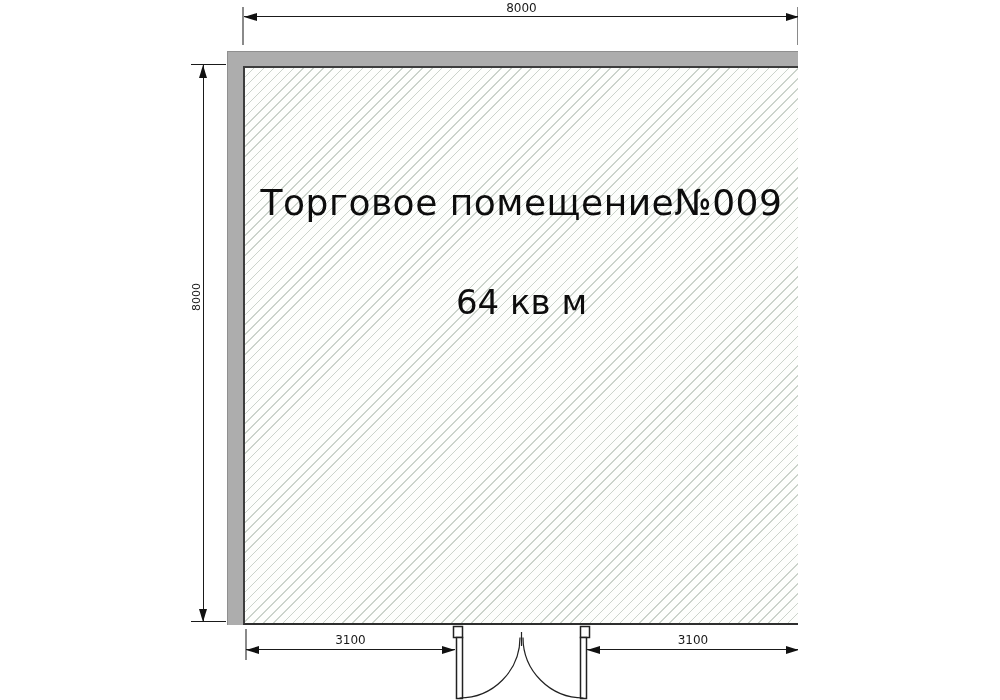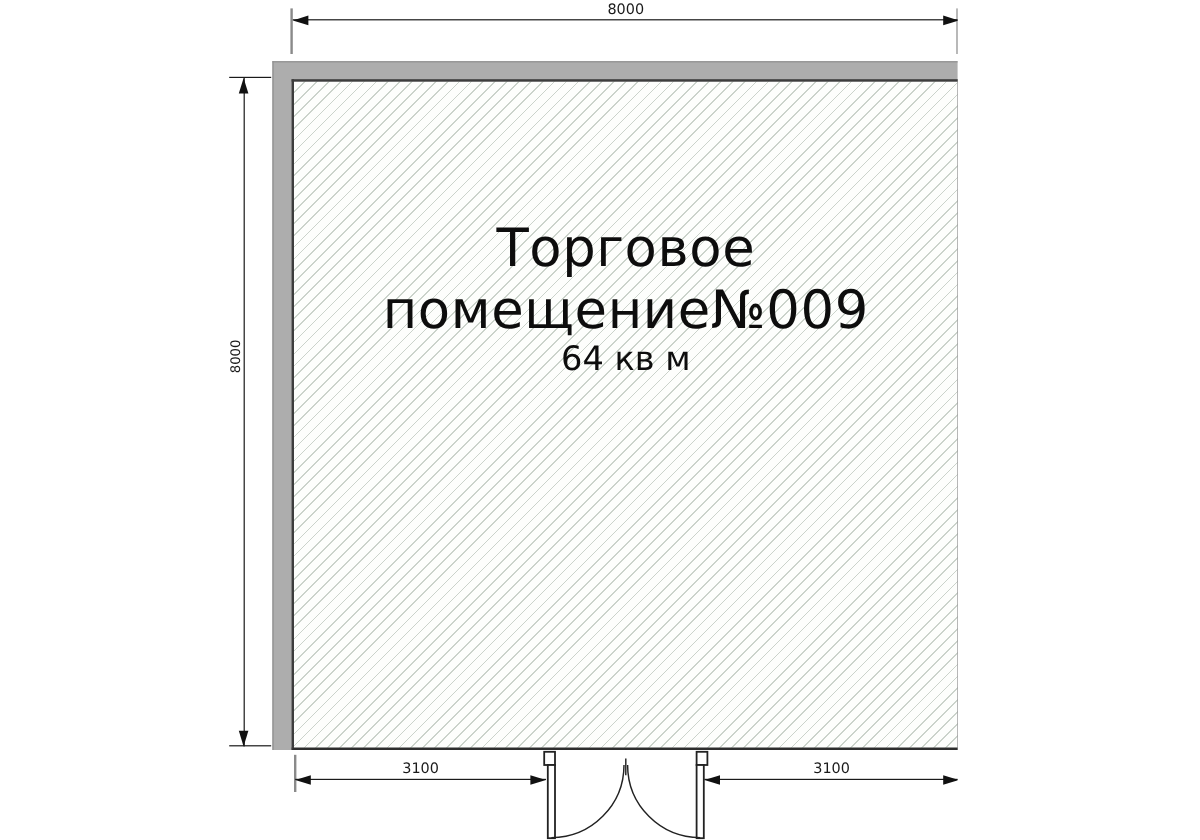--- a/index.html
+++ b/index.html
@@ -28,22 +28,22 @@
     background:#adadad;border:1px solid #8f8f8f;border-bottom:none;
     box-sizing:border-box;
   }
   .interior{
     left:243px;top:66px;width:557px;height:559px;box-sizing:border-box;
     border:2px solid #3d3d3d;border-bottom:2px solid #2e2e2e;
     background:repeating-linear-gradient(135deg,#fdfefc 0px,#fdfefc 6px,#cbd3cb 6px,#cbd3cb 7px);
   }
 
   
-  .room-name{left:243px;width:557px;top:182px;font-size:44px;text-align:center;letter-spacing:0.5px;color:#0d0d0d;}
-  .room-area{left:243px;width:557px;top:282px;font-size:28px;text-align:center;color:#0d0d0d;}
+  .room-name{left:243px;width:557px;top:182px;font-size:36px;text-align:center;letter-spacing:0.5px;color:#0d0d0d;}
+  .room-area{left:243px;width:557px;top:282px;font-size:34px;text-align:center;color:#0d0d0d;}
 
   
   #door-svg{left:0;top:0;width:1000px;height:700px;pointer-events:none;}
 </style>
 </head>
 <body>
 
 <div id="stage">
 
   <div class="abs ext-line-v" style="left:242px;top:7px;height:38px;"></div>

